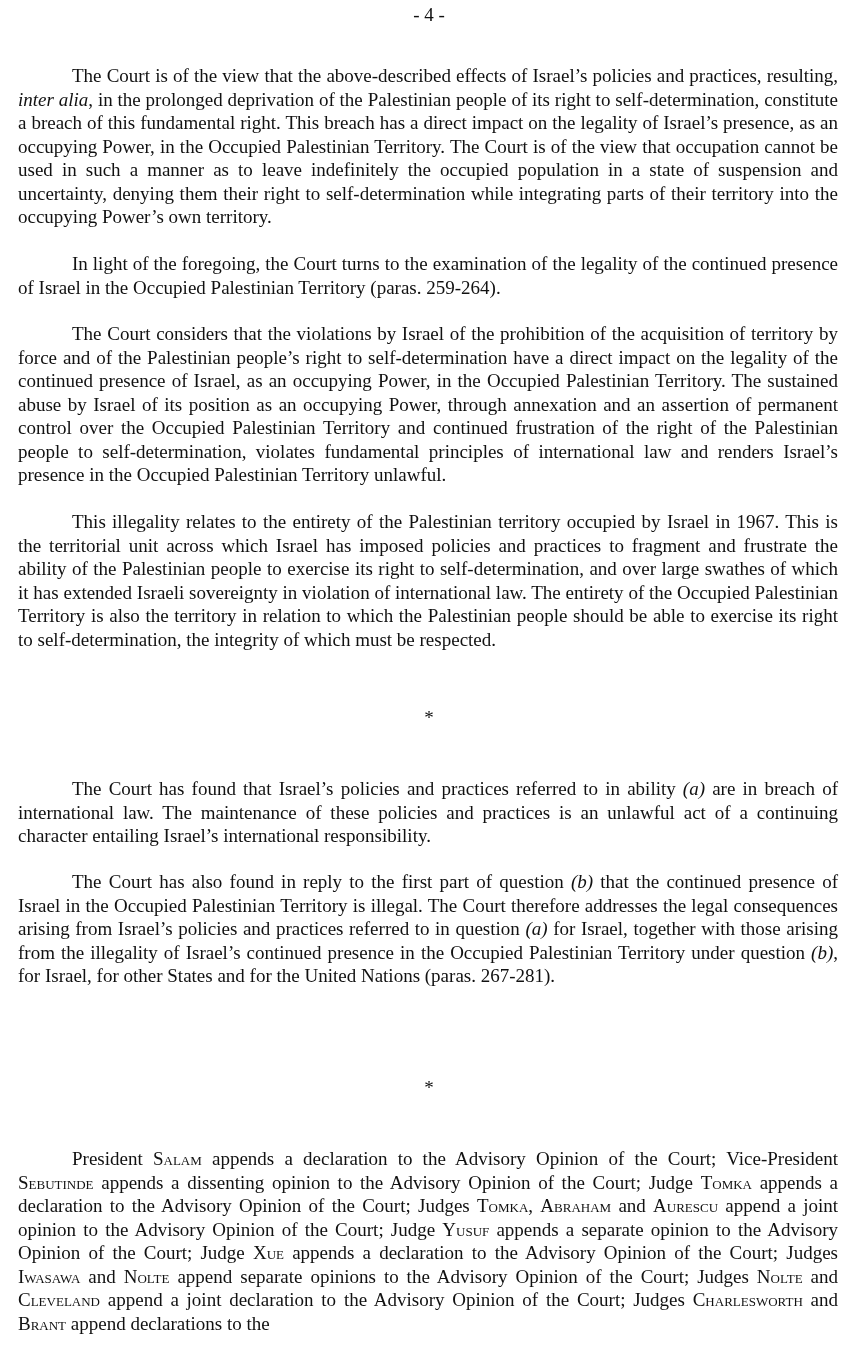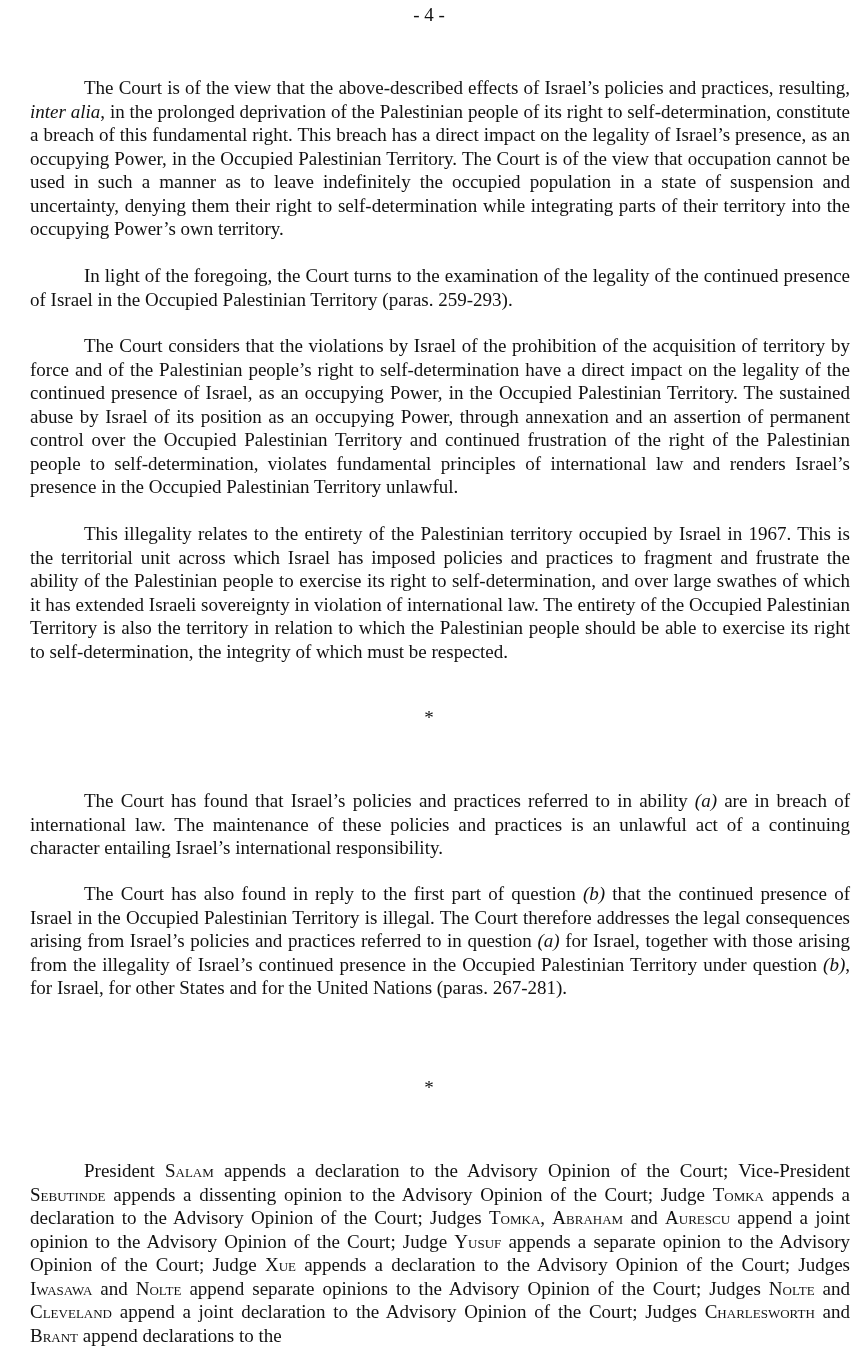--- a/index.html
+++ b/index.html
@@ -9,37 +9,37 @@
     color: #111111;
   }
   .page-num {
     position: absolute; top: 3px; left: 0; width: 858px;
     text-align: center; font-size: 19px; line-height: 23.5px;
   }
   .para {
     position: absolute; left: 18px; width: 820px;
     font-size: 19px; line-height: 23.5px;
     text-align: justify; text-indent: 54px;
-    margin: 12px;
+    margin: 0;
   }
   .star {
     position: absolute; left: 0; width: 858px; text-align: center;
     font-size: 19px; line-height: 23.5px;
   }
   .sc { font-variant: small-caps; }
   i { font-style: italic; }
 </style>
 </head>
 <body>
 
 <div class="page-num">- 4 -</div>
 
 <p class="para" style="top:64px;"><span>The Court is of the view that the above-described effects of Israel’s policies and practices, resulting, </span><i>inter alia</i><span>, in the prolonged deprivation of the Palestinian people of its right to self-determination, constitute a breach of this fundamental right. This breach has a direct impact on the legality of Israel’s presence, as an occupying Power, in the Occupied Palestinian Territory. The Court is of the view that occupation cannot be used in such a manner as to leave indefinitely the occupied population in a state of suspension and uncertainty, denying them their right to self-determination while integrating parts of their territory into the occupying Power’s own territory.</span></p>
 
-<p class="para" style="top:252px;">In light of the foregoing, the Court turns to the examination of the legality of the continued presence of Israel in the Occupied Palestinian Territory (paras. 259-293).</p>
+<p class="para" style="top:252px;">In light of the foregoing, the Court turns to the examination of the legality of the continued presence of Israel in the Occupied Palestinian Territory (paras. 259-264).</p>
 
 <p class="para" style="top:322px;">The Court considers that the violations by Israel of the prohibition of the acquisition of territory by force and of the Palestinian people’s right to self-determination have a direct impact on the legality of the continued presence of Israel, as an occupying Power, in the Occupied Palestinian Territory. The sustained abuse by Israel of its position as an occupying Power, through annexation and an assertion of permanent control over the Occupied Palestinian Territory and continued frustration of the right of the Palestinian people to self-determination, violates fundamental principles of international law and renders Israel’s presence in the Occupied Palestinian Territory unlawful.</p>
 
 <p class="para" style="top:510px;">This illegality relates to the entirety of the Palestinian territory occupied by Israel in 1967. This is the territorial unit across which Israel has imposed policies and practices to fragment and frustrate the ability of the Palestinian people to exercise its right to self-determination, and over large swathes of which it has extended Israeli sovereignty in violation of international law. The entirety of the Occupied Palestinian Territory is also the territory in relation to which the Palestinian people should be able to exercise its right to self-determination, the integrity of which must be respected.</p>
 
 <div class="star" style="top:706px;">*</div>
 
 <p class="para" style="top:777px;"><span>The Court has found that Israel’s policies and practices referred to in ability </span><i>(a)</i><span> are in breach of international law. The maintenance of these policies and practices is an unlawful act of a continuing character entailing Israel’s international responsibility.</span></p>
 
 <p class="para" style="top:870px;"><span>The Court has also found in reply to the first part of question </span><i>(b)</i><span> that the continued presence of Israel in the Occupied Palestinian Territory is illegal. The Court therefore addresses the legal consequences arising from Israel’s policies and practices referred to in question </span><i>(a)</i><span> for Israel, together with those arising from the illegality of Israel’s continued presence in the Occupied Palestinian Territory under question </span><i>(b)</i><span>, for Israel, for other States and for the United Nations (paras. 267-281).</span></p>

